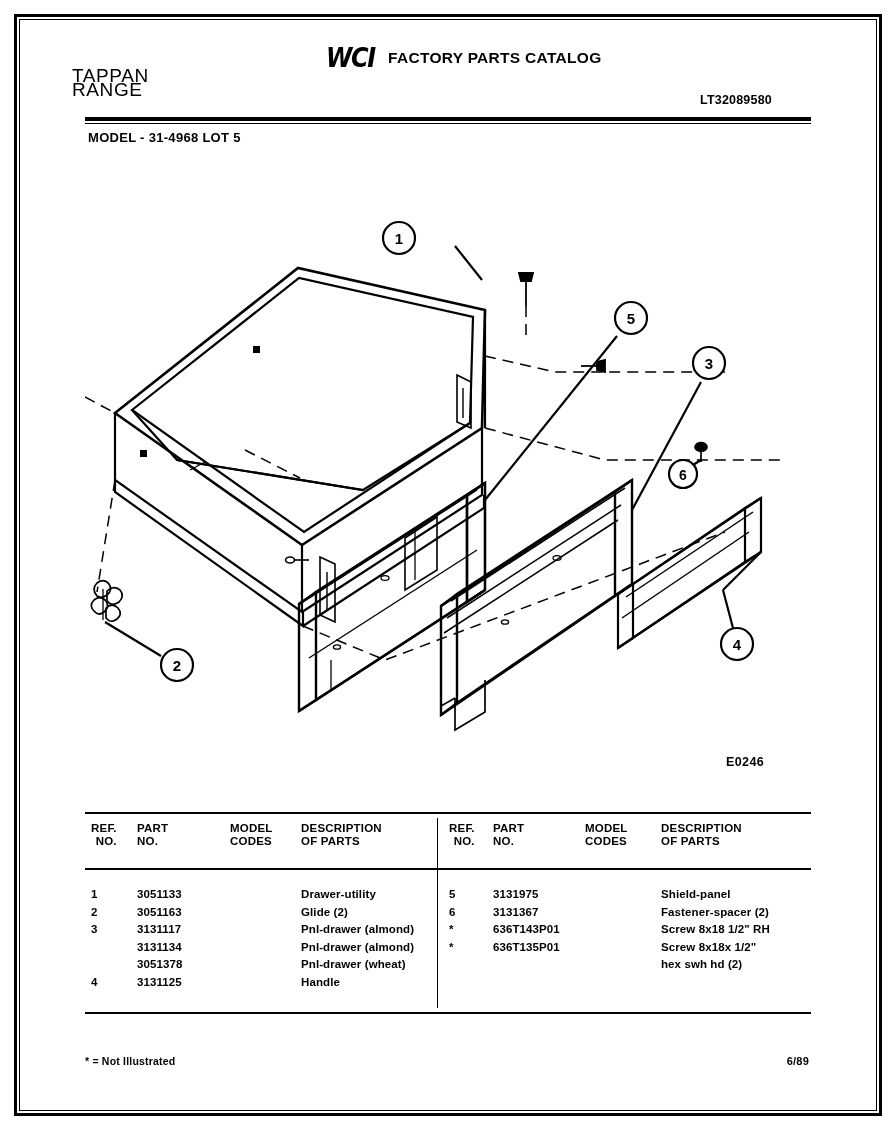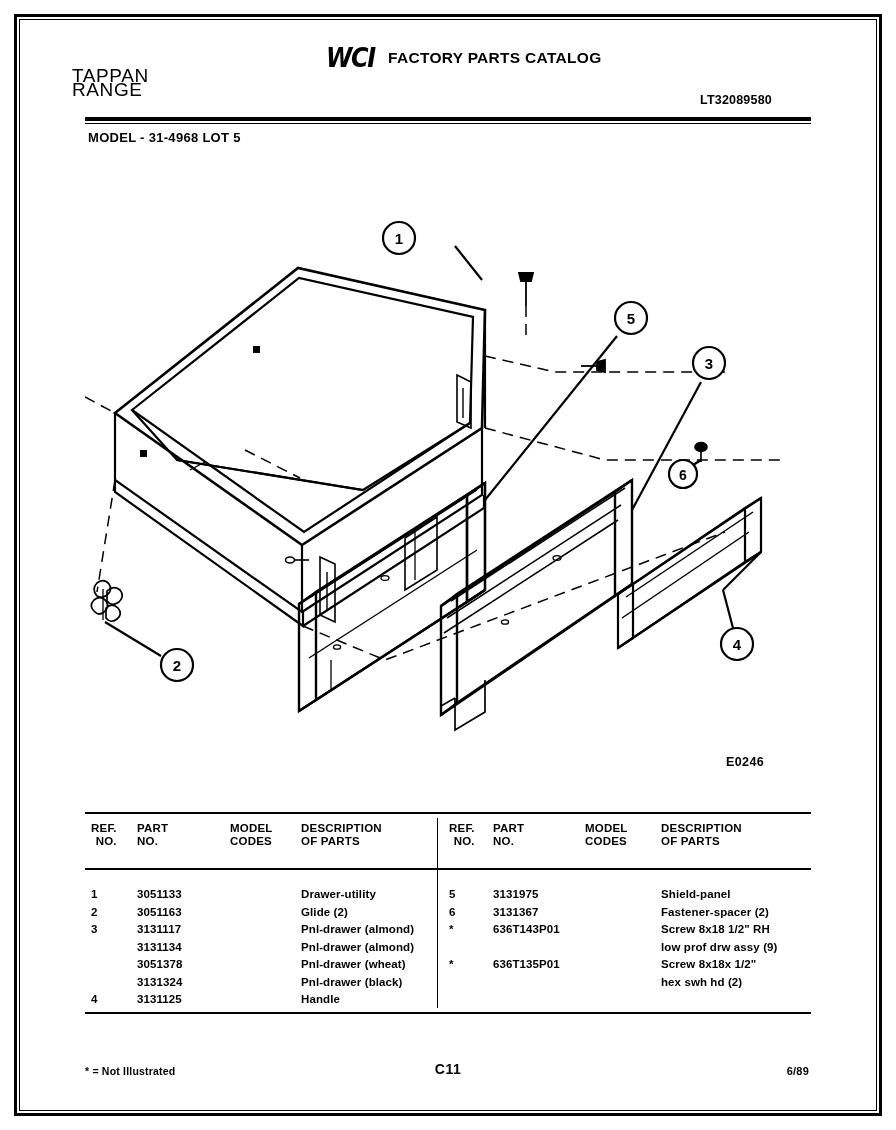--- a/index.html
+++ b/index.html
@@ -187,21 +187,21 @@
   .col-right .th-ref  { left: 6px; }
   .col-right .th-part { left: 50px; }
   .col-right .th-code { left: 142px; }
   .col-right .th-desc { left: 218px; }
   .col-right .c-ref   { left: 6px; }
   .col-right .c-part  { left: 50px; }
   .col-right .c-code  { left: 142px; }
   .col-right .c-desc  { left: 218px; }
 
   
-  .footer { position: absolute; left: 85px; top: 1055px; width: 726px; height: 22px; margin-top: 10px; }
+  .footer { position: absolute; left: 85px; top: 1055px; width: 726px; height: 22px; }
   .footnote {
     position: absolute; left: 0; top: 0;
     font-size: 10.5px; font-weight: bold; letter-spacing: 0.2px;
   }
   .page-number {
     position: absolute; left: 0; top: -4px; width: 726px;
     text-align: center;
     font-size: 14px; font-weight: bold; letter-spacing: 0.5px;
   }
   .revision {
@@ -428,26 +428,20 @@
         <div class="cell c-code"></div>
         <div class="cell c-desc">Pnl-drawer (almond)</div>
       </div>
       <div class="trow">
         <div class="cell c-ref"></div>
         <div class="cell c-part">3051378</div>
         <div class="cell c-code"></div>
         <div class="cell c-desc">Pnl-drawer (wheat)</div>
       </div>
       <div class="trow">
-        <div class="cell c-ref"></div>
-        <div class="cell c-part">3131324</div>
-        <div class="cell c-code"></div>
-        <div class="cell c-desc">Pnl-drawer (black)</div>
-      </div>
-      <div class="trow">
         <div class="cell c-ref">4</div>
         <div class="cell c-part">3131125</div>
         <div class="cell c-code"></div>
         <div class="cell c-desc">Handle</div>
       </div>
     </div>
   </div>
 
   <div class="col-right">
     <div class="thead">
@@ -473,39 +467,32 @@
         <div class="cell c-code"></div>
         <div class="cell c-desc">Fastener-spacer (2)</div>
       </div>
       <div class="trow">
         <div class="cell c-ref">*</div>
         <div class="cell c-part">636T143P01</div>
         <div class="cell c-code"></div>
         <div class="cell c-desc">Screw 8x18 1/2" RH</div>
       </div>
       <div class="trow">
+        <div class="cell c-ref">*</div>
+        <div class="cell c-part">636T135P01</div>
+        <div class="cell c-code"></div>
+        <div class="cell c-desc">Screw 8x18x 1/2"</div>
+      </div>
+      <div class="trow">
         <div class="cell c-ref"></div>
         <div class="cell c-part"></div>
         <div class="cell c-code"></div>
-        <div class="cell c-desc">low prof drw assy (9)</div>
-      </div>
-      <div class="trow">
-        <div class="cell c-ref">*</div>
-        <div class="cell c-part">636T135P01</div>
-        <div class="cell c-code"></div>
-        <div class="cell c-desc">Screw 8x18x 1/2"</div>
-      </div>
-      <div class="trow">
-        <div class="cell c-ref"></div>
-        <div class="cell c-part"></div>
-        <div class="cell c-code"></div>
         <div class="cell c-desc">hex swh hd (2)</div>
       </div>
     </div>
   </div>
 
   <div class="footer">
     <div class="footnote">* = Not Illustrated</div>
-    <div class="page-number">C11</div>
     <div class="revision">6/89</div>
   </div>
 
 </div>
 
 </body></html>

